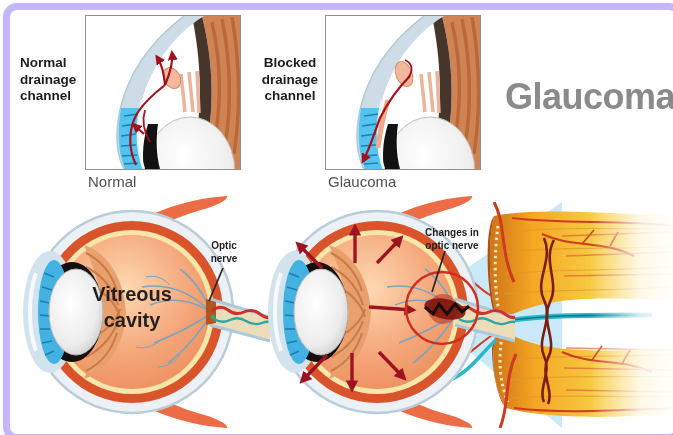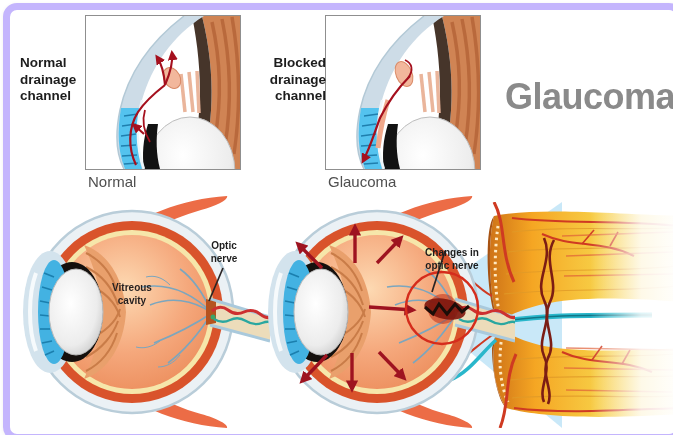--- a/index.html
+++ b/index.html
@@ -7,21 +7,21 @@
   .card{position:absolute;left:3px;top:3px;width:666px;height:424px;background:#fff;
         border:7px solid #c4b5fd;border-radius:14px;box-shadow:0 1px 4px rgba(0,0,0,.06);}
   .abs{position:absolute;}
   .inset{position:absolute;width:154px;height:153px;border:1.5px solid #8f8f8f;background:#fff;box-sizing:content-box;}
   .inset svg{display:block;}
   .inset-label{position:absolute;font-size:13.5px;font-weight:700;color:#1d1d1d;line-height:1.24;white-space:pre-line;}
   .label-left{text-align:left;}
   .label-center{text-align:center;}
   .big-title{position:absolute;font-size:36px;font-weight:700;color:#8a8a8a;letter-spacing:-0.5px;text-align:center;}
   .caption{position:absolute;font-size:15px;color:#4f4f4f;}
-  .eye-label{position:absolute;font-size:10px;font-weight:700;color:#241f1f;line-height:1.3;white-space:pre-line;text-align:center;}
+  .eye-label{position:absolute;font-size:20px;font-weight:700;color:#241f1f;line-height:1.3;white-space:pre-line;text-align:center;}
   .small-label{position:absolute;font-size:10px;font-weight:700;color:#1d1d1d;line-height:1.3;white-space:pre-line;text-align:center;}
   .z1{z-index:1}.z2{z-index:2}.z3{z-index:3}
 </style>
 </head>
 <body>
 
 <div class="card">
 
   <div class="inset" style="left:75px;top:5px;">
     <svg width="154" height="153" viewBox="0 0 154 153">
@@ -117,21 +117,21 @@
           <path d="M 111,55 L 113,97"></path>
       </g>
       <ellipse cx="78" cy="58" rx="8" ry="13" fill="#f2b79c" stroke="#d98a66" transform="rotate(-22 78 58)"></ellipse>
       <path d="M 62,84 C 57,100 54,116 52,132" stroke="#f0a98c" stroke-width="5" fill="none"></path>
       <g stroke="#a5101e" stroke-width="2.2" fill="none">
         <path d="M 82,62 C 88,54 86,47 79,44" stroke-width="1.8"></path>
         <path d="M 84,60 C 72,72 62,86 54,102 C 48,118 44,132 37,145" marker-end="url(#iahB)"></path>
       </g>
     </svg>
   </div>
-  <div class="inset-label label-center" style="left:244px;top:45px;width:72px;text-align:right;">Blocked
+  <div class="inset-label label-center" style="left:244px;top:45px;width:72px;">Blocked
 drainage
 channel</div>
   <div class="caption" style="left:318px;top:163px;">Glaucoma</div>
 
   <div class="big-title" style="left:490px;top:66px;width:180px;">Glaucoma</div>
 
   <svg class="abs z1" style="left:432px;top:192px;" width="241" height="226" viewBox="0 0 241 226">
     <defs>
       <linearGradient id="slabG" x1="0" y1="0" x2="1" y2="0">
         <stop offset="0" stop-color="#cf7418"></stop>
@@ -330,16 +330,16 @@
     <ellipse cx="180" cy="114" rx="21" ry="10" fill="#7e150c" opacity=".9" transform="rotate(12 180 114)"></ellipse>
     <polyline points="160,112 168,119 174,109 182,119 190,109 197,117 204,111" stroke="#1b0d08" stroke-width="3" fill="none"></polyline>
     <circle cx="177" cy="113" r="36" fill="none" stroke="#d52c1c" stroke-width="2.4"></circle>
     <path d="M 180,56 L 167,97" stroke="#2a2424" stroke-width="1.7"></path>
   </svg>
 
   <div class="eye-label z3" style="left:82px;top:271px;width:80px;">Vitreous
 cavity</div>
   <div class="small-label z3" style="left:188px;top:229px;width:52px;">Optic
 nerve</div>
-  <div class="small-label z3" style="left:402px;top:216px;width:80px;margin-top:20px;">Changes in
+  <div class="small-label z3" style="left:402px;top:216px;width:80px;">Changes in
 optic nerve</div>
 
 </div>
 
 </body></html>

